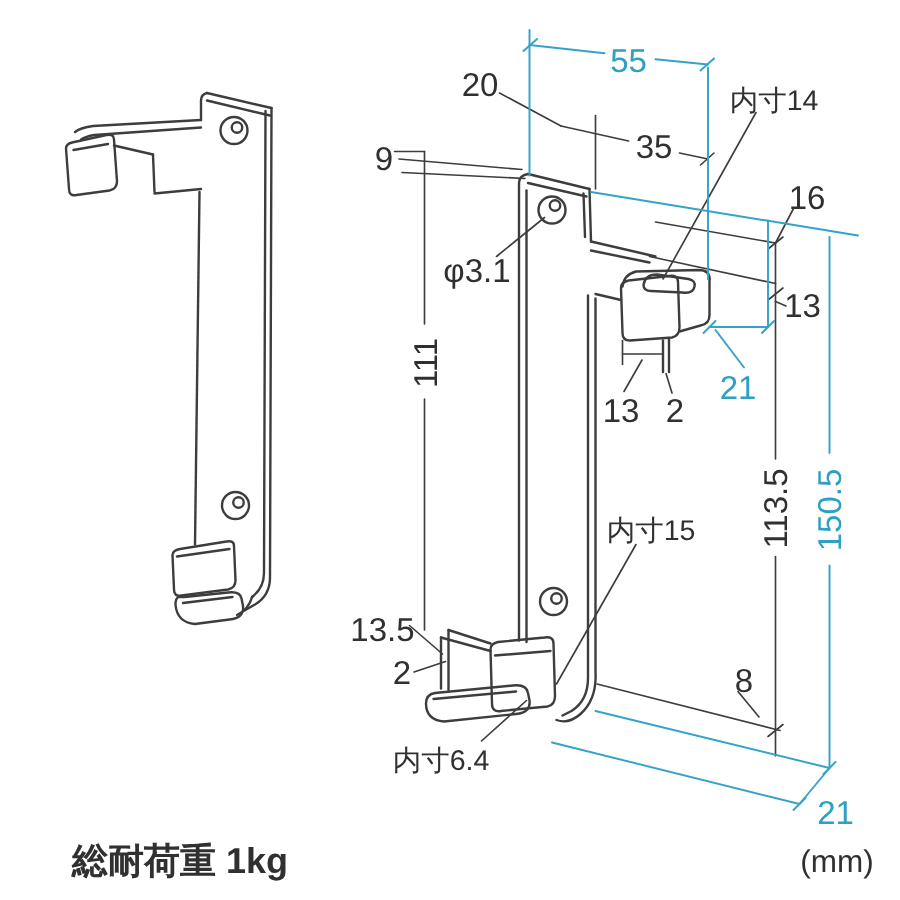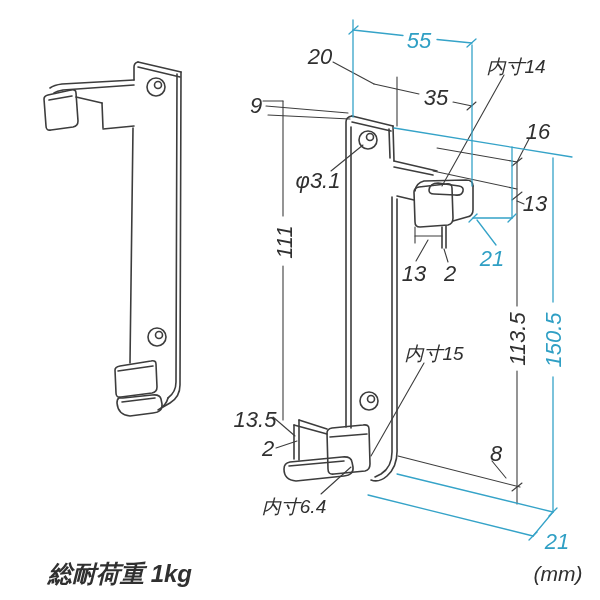--- a/index.html
+++ b/index.html
@@ -1,17 +1,17 @@
 <!DOCTYPE html>
 <html><head>
 <meta charset="utf-8">
 <style>
   html,body{margin:0;padding:0;background:#ffffff;}
   .stage{position:relative;width:600px;height:600px;background:#ffffff;overflow:hidden;
-         font-family:"Liberation Sans", sans-serif;font-style:italic;}
+         font-family:"Liberation Sans", sans-serif;}
   svg{display:block;}
   svg text{font-family:"Liberation Sans", sans-serif;fill:#303030;}
   .dimtxt{font-size:22px;}
   .cjktxt{font-size:19px;}
   .cyantxt{fill:#2f9fc4;}
   .foot{font-size:24px;font-weight:bold;}
   .unit{font-size:21px;}
 </style>
 </head>
 <body>

